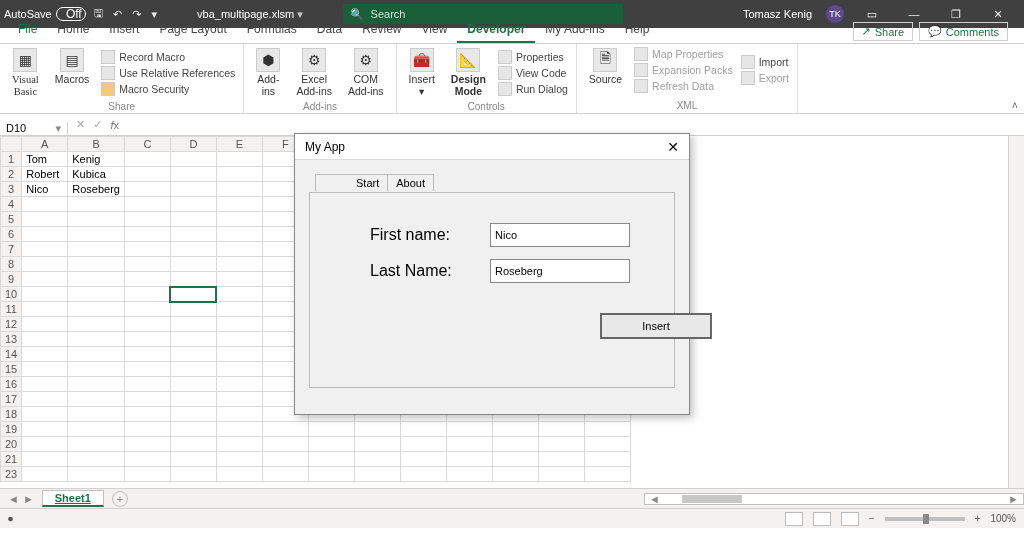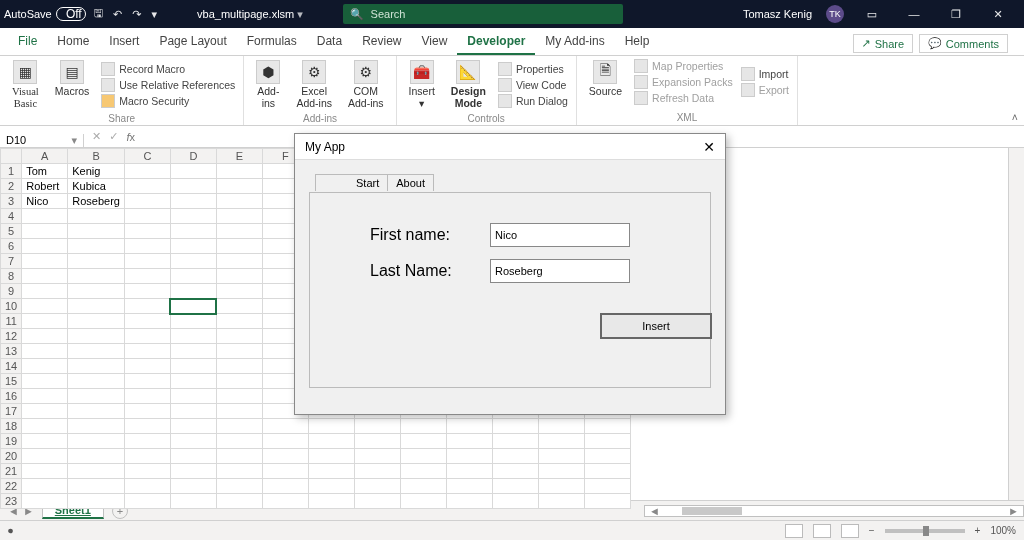--- a/index.html
+++ b/index.html
@@ -1,45 +1,45 @@
 <!DOCTYPE html>
 <html><head>
 <meta charset="utf-8">
 <style>
   * { box-sizing: border-box; font-family: "Segoe UI", Arial, sans-serif; }
   body { margin: 0; background: #fff; width: 1024px; height: 556px; overflow: hidden; position: relative; font-size: 11px; }
-  .titlebar { height: 28px; background: #0f172a; color: #fff; display: flex; align-items: center; padding: 0 4px; font-size: 11px; }
+  .titlebar { height: 28px; background: #404040; color: #fff; display: flex; align-items: center; padding: 0 4px; font-size: 11px; }
   .titlebar .autosave { display: flex; align-items: center; gap: 4px; margin-right: 8px; }
   .titlebar .autosave .toggle { width: 30px; height: 14px; border: 1px solid #fff; border-radius: 8px; display:flex; align-items:center; justify-content:flex-end; padding:0 3px; font-size:12px;}
   .titlebar .qat { display: flex; align-items: center; gap: 10px; }
   .titlebar .qat span { opacity: .9; }
   .titlebar .filename { margin-left: 40px; }
   .titlebar .search { margin-left: 40px; width: 280px; height: 20px; background: #185f3a; border-radius: 2px; display:flex; align-items:center; padding:0 8px; gap:6px; color:#cfe3d5;}
   .titlebar .right { margin-left: auto; display:flex; align-items:center; gap:14px; padding-right:8px;}
   .titlebar .avatar { width:18px; height:18px; border-radius:50%; background:#5c4b8a; display:flex; align-items:center; justify-content:center; font-size:9px;}
   .titlebar .winbtn { width:28px; text-align:center; opacity:.9;}
-  .ribbon-tabs { height: 28px; border-bottom: 1px solid #d0d0d0; display:flex; align-items:flex-end; padding:0 8px; font-size:12px; }
+  .ribbon-tabs { height: 16px; border-bottom: 1px solid #d0d0d0; display:flex; align-items:flex-end; padding:0 8px; font-size:12px; }
   .ribbon-tabs .tab { padding: 5px 10px; color:#444; cursor:pointer;}
   .ribbon-tabs .tab.file { color:#1f7246; font-weight:500;}
   .ribbon-tabs .tab.active { color:#1f7246; border-bottom:2px solid #1f7246; font-weight:600;}
   .ribbon-actions { margin-left:auto; display:flex; gap:6px; padding:2px 8px;}
   .ribbon-actions .btn { border:1px solid #d0d0d0; padding:2px 8px; color:#1f7246; font-size:11px; display:flex; align-items:center; gap:4px; cursor:pointer;}
   .ribbon { height: 70px; border-bottom:1px solid #d0d0d0; display:flex; font-size:10.5px; color:#333; position:relative;}
   .ribbon .group { border-right:1px solid #e0e0e0; padding:2px 8px 0 8px; display:flex; flex-direction:column; justify-content:space-between;}
   .ribbon .group .row { display:flex; gap:8px; }
   .ribbon .bigbtn { display:flex; flex-direction:column; align-items:center; gap:2px; padding:2px 4px; cursor:pointer; }
   .ribbon .bigbtn .ico { width:24px; height:24px; background:#e8e8e8; border:1px solid #ccc; display:flex; align-items:center;justify-content:center; font-size:14px;}
   .ribbon .label { text-align:center; line-height:1.1; }
   .ribbon .smallrow { display:flex; align-items:center; gap:4px; padding:1px 0; cursor:pointer; color:#444;}
   .ribbon .smallrow.disabled { color:#a0a0a0; }
   .ribbon .smallrow .ico-s { width:14px; height:14px; background:#e6e6e6; border:1px solid #ccc;}
   .ribbon .group-name { text-align:center; color:#888; font-size:10px; padding:2px 0;}
   .ribbon .collapse { position:absolute; right:6px; bottom:2px; color:#666; cursor:pointer;}
   .namebox-row { height:22px; border-bottom:1px solid #d0d0d0; display:flex; align-items:center; font-size:11px;}
-  .namebox-row .namebox { width:84px; border-right:1px solid #d0d0d0; padding:0 6px; display:flex; align-items:center; justify-content:space-between;margin-top:7px;}
+  .namebox-row .namebox { width:68px; border-right:1px solid #d0d0d0; padding:0 6px; display:flex; align-items:center; justify-content:space-between;margin-top:7px;}
   .namebox-row .fx { display:flex; align-items:center; gap:8px; padding:0 8px; color:#777;}
   .namebox-row .fx .i { color:#aaa;}
   .grid-wrap { position:relative; height: 352px; display:flex; }
   .grid { position:relative; }
   table.sheet { border-collapse:collapse; table-layout:fixed; }
   table.sheet th, table.sheet td { border:1px solid #d9d9d9; font-size:11px; height:15px; padding:0 4px; background:#fff; text-align:left; overflow:hidden; white-space:nowrap;}
   table.sheet th { background:#f3f2f1; font-weight:400; color:#555; text-align:center;}
   table.sheet th.rowh { width:18px; }
   table.sheet .colh { width:46px; }
   table.sheet .sel { outline:2px solid #1f7246; outline-offset:-1px; position:relative;}
@@ -48,21 +48,21 @@
   .tabbar .nav { display:flex; gap:4px; padding:0 8px; color:#888;}
   .tabbar .sheettab { background:#fff; border:1px solid #c0c0c0; border-bottom:2px solid #1f7246; padding:1px 12px; color:#1f7246; font-weight:600;text-decoration:underline;}
   .tabbar .add { margin-left:8px; width:16px; height:16px; border:1px solid #c0c0c0; border-radius:50%; display:flex; align-items:center; justify-content:center; color:#888;}
   .tabbar .hscroll { margin-left:auto; width:380px; height:12px; background:#fff; border:1px solid #c0c0c0; display:flex; align-items:center;}
   .tabbar .hscroll .thumb { width:60px; height:8px; background:#c8c8c8; margin-left:18px;}
   .statusbar { height:20px; border-top:1px solid #d0d0d0; background:#f3f2f1; display:flex; align-items:center; font-size:10px; color:#555; padding:0 8px;}
   .statusbar .right { margin-left:auto; display:flex; align-items:center; gap:10px;}
   .statusbar .viewbtn { width:18px; height:14px; border:1px solid #bbb; background:#fff;}
   .statusbar .slider { width:80px; height:4px; background:#c0c0c0; position:relative;}
   .statusbar .slider .knob { position:absolute; left:38px; top:-3px; width:6px; height:10px; background:#888;}
-  .dialog { position:absolute; left:294px; top:133px; width:432px; height:282px; background:#f0f0f0; border:1px solid #888; box-shadow:3px 3px 8px rgba(0,0,0,0.25);}
+  .dialog { position:absolute; left:294px; top:133px; width:396px; height:282px; background:#f0f0f0; border:1px solid #888; box-shadow:3px 3px 8px rgba(0,0,0,0.25);}
   .dialog .dtitle { height:26px; background:#fff; border-bottom:1px solid #ddd; display:flex; align-items:center; padding:0 10px; font-size:12px;}
   .dialog .dtitle .close { margin-left:auto; font-size:14px; cursor:pointer;}
   .dialog .body { padding:14px; }
   .dialog .multipage { border:1px solid #bbb; background:#f0f0f0; height:196px; position:relative;}
   .dialog .mptabs { position:absolute; top:-18px; left:6px; display:flex;}
   .dialog .mptab { border:1px solid #bbb; border-bottom:none; padding:2px 8px; background:#f0f0f0; font-size:11px; cursor:pointer; margin-right:-1px;}
   .dialog .mptab.active { background:#f0f0f0; position:relative; z-index:2;padding-left:40px;}
   .dialog .page { padding:30px 20px 10px 60px; }
   .dialog .frow { display:flex; align-items:center; margin-bottom:12px;}
   .dialog .frow label { width:120px; font-size:16px;}
@@ -604,36 +604,20 @@
             <td class=""></td>
             <td class=""></td>
             <td class=""></td>
             <td class=""></td>
             <td class=""></td>
             <td class=""></td>
             <td class=""></td>
             <td class=""></td>
           </tr>
           <tr>
-            <th class="rowh">22</th>
-            <td class=""></td>
-            <td class=""></td>
-            <td class=""></td>
-            <td class=""></td>
-            <td class=""></td>
-            <td class=""></td>
-            <td class=""></td>
-            <td class=""></td>
-            <td class=""></td>
-            <td class=""></td>
-            <td class=""></td>
-            <td class=""></td>
-            <td class=""></td>
-          </tr>
-          <tr>
             <th class="rowh">23</th>
             <td class=""></td>
             <td class=""></td>
             <td class=""></td>
             <td class=""></td>
             <td class=""></td>
             <td class=""></td>
             <td class=""></td>
             <td class=""></td>
             <td class=""></td>

